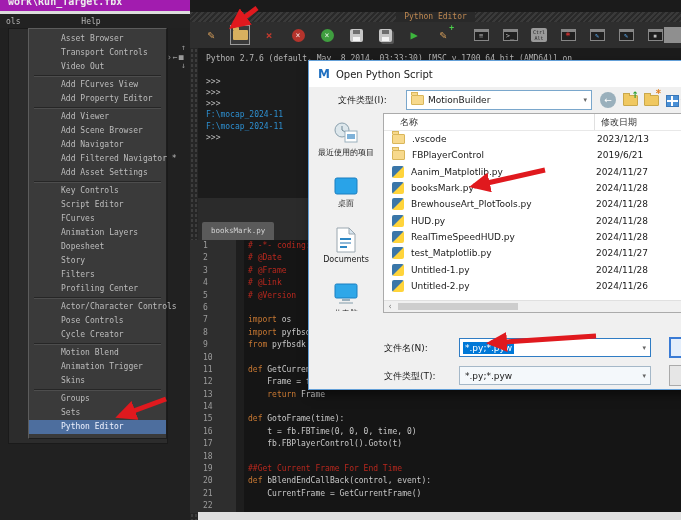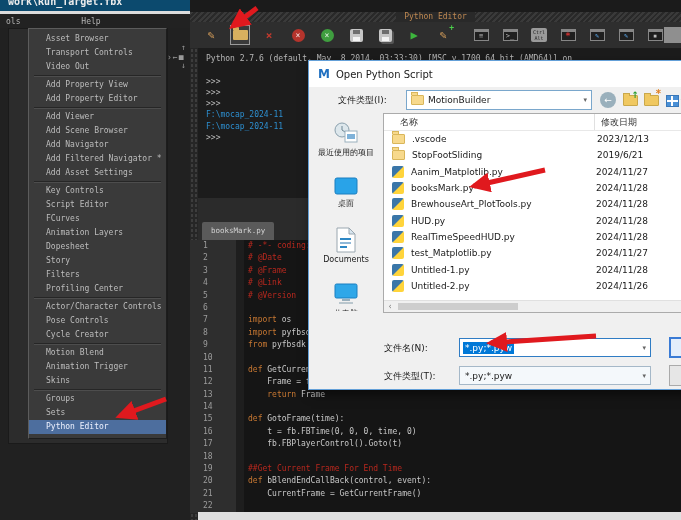--- a/index.html
+++ b/index.html
@@ -1,29 +1,29 @@
 <!DOCTYPE html>
 <html style="--menu-hl: #4d6e9e; --sel: #0078d7;"><head>
 <meta charset="utf-8">
 <style>
   html,body{margin:0;padding:0;background:#111;}
   .screen{position:relative;width:681px;height:520px;background:#1b1b1b;overflow:hidden;
           font-family:"DejaVu Sans Mono","Liberation Mono",monospace;}
 
   
-  .host-titlebar{position:absolute;left:0;top:0;width:190px;height:17px;background:#0c4a6e;overflow:hidden;}
+  .host-titlebar{position:absolute;left:0;top:0;width:190px;height:17px;background:#a21caf;overflow:hidden;}
   .host-title{position:absolute;left:8px;top:-4px;font-size:10px;font-weight:bold;color:#ececec;white-space:nowrap;}
   .host-strip{position:absolute;left:0;top:11px;width:190px;height:3px;background:#dcdcdc;}
   .host-menubar{position:absolute;left:0;top:14px;width:190px;height:14px;background:#222;display:flex;align-items:center;gap:8px;padding-left:2px;font-size:8px;color:#b5b5b5;}
   .mb-item{padding:1px 4px;white-space:nowrap;}
   .mb-item.active{background:#454545;outline:1px solid #666;margin-top:31px;}
   .host-body{position:absolute;left:0;top:28px;width:190px;height:492px;background:#212121;}
   .menu-outer{position:absolute;left:8px;top:28px;width:158px;height:414px;background:#2c2c2c;border:1px solid #1a1a1a;z-index:2;}
   .window-menu{position:absolute;left:28px;top:28px;width:137px;background:#3a3a3a;border:1px solid;border-color:#5c5c5c #1d1d1d #1d1d1d #5c5c5c;padding:3px 0 4px;z-index:3;}
-  .menu-item{height:14px;line-height:14px;padding-left:17px;font-size:8px;color:#bdbdbd;white-space:nowrap;}
+  .menu-item{height:14px;line-height:14px;padding-left:32px;font-size:8px;color:#bdbdbd;white-space:nowrap;}
   .menu-item.highlighted{background:var(--menu-hl,#4d6e9e);color:#eef2ff;}
   .menu-sep{height:1px;background:#262626;border-bottom:1px solid #4d4d4d;margin:1px 5px;}
   .edge-ctrl{position:absolute;left:167px;top:45px;width:24px;height:26px;color:#9a9a9a;font-size:8px;z-index:1;}
   .ec-up{position:absolute;left:14px;top:-2px;}
   .ec-mid{position:absolute;left:0;top:8px;letter-spacing:1px;}
   .ec-down{position:absolute;left:14px;top:16px;}
 
   
   .pe-title{position:absolute;left:190px;top:12px;width:491px;height:10px;
             background:repeating-linear-gradient(-45deg,#3a3a3a 0 2px,#292929 2px 4px);
@@ -141,21 +141,21 @@
     <span class="ec-up">↑</span>
     <span class="ec-mid">›←■</span>
     <span class="ec-down">↓</span>
   </div>
   <div class="menu-outer"></div>
   <div class="window-menu">
       <div class="menu-item">Asset Browser</div>
       <div class="menu-item">Transport Controls</div>
       <div class="menu-item">Video Out</div>
       <div class="menu-sep"></div>
-      <div class="menu-item">Add Property View</div>
+      <div class="menu-item">Add FCurves View</div>
       <div class="menu-item">Add Property Editor</div>
       <div class="menu-sep"></div>
       <div class="menu-item">Add Viewer</div>
       <div class="menu-item">Add Scene Browser</div>
       <div class="menu-item">Add Navigator</div>
       <div class="menu-item">Add Filtered Navigator *</div>
       <div class="menu-item">Add Asset Settings</div>
       <div class="menu-sep"></div>
       <div class="menu-item">Key Controls</div>
       <div class="menu-item">Script Editor</div>
@@ -436,21 +436,21 @@
         <span class="col-date">修改日期</span>
       </div>
       <div>
           <div class="frow">
             <span class="ficon folder"></span>
             <span class="fname">.vscode</span>
             <span class="fdate">2023/12/13</span>
           </div>
           <div class="frow">
             <span class="ficon folder"></span>
-            <span class="fname">StopFootSliding</span>
+            <span class="fname">FBPlayerControl</span>
             <span class="fdate">2019/6/21</span>
           </div>
           <div class="frow">
             <span class="ficon python"></span>
             <span class="fname">Aanim_Matplotlib.py</span>
             <span class="fdate">2024/11/27</span>
           </div>
           <div class="frow">
             <span class="ficon python"></span>
             <span class="fname">booksMark.py</span>

